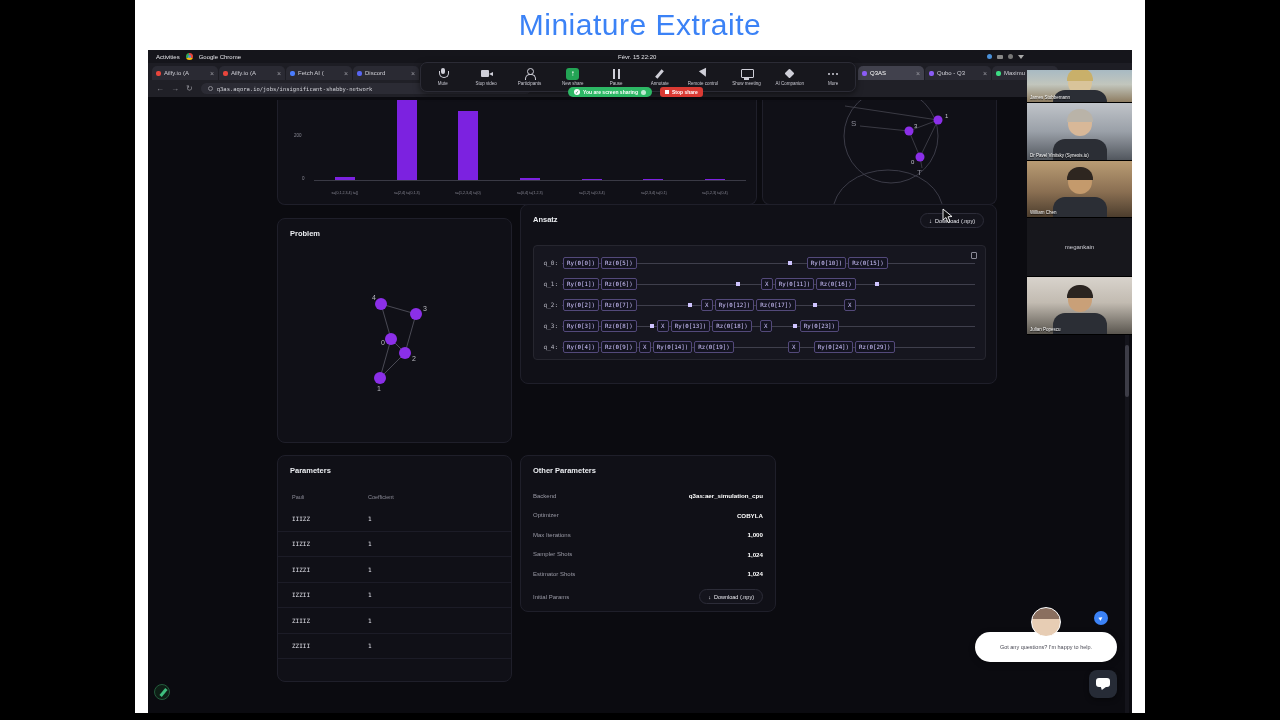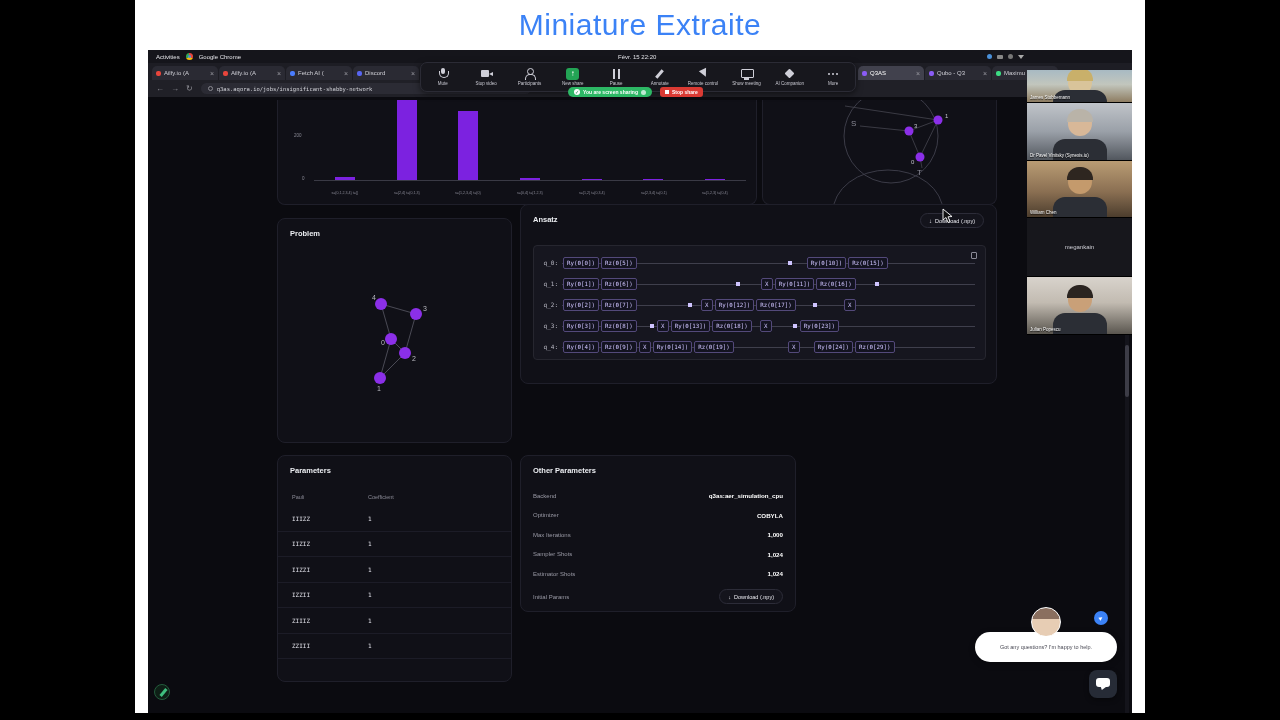--- a/index.html
+++ b/index.html
@@ -109,21 +109,21 @@
 
 
 #obs-panel{left:129px;top:358px;width:235px;height:227px}
 #obs-head{position:absolute;left:0;top:32px;width:100%;height:18px;display:flex;align-items:center;font-size:5.5px;color:#8a8a96}
 #obs-rows{position:absolute;left:0;top:50px;width:100%}
 .orow{height:25.5px;display:flex;align-items:center;border-bottom:1px solid #1c1c27;font-size:6px;color:#e0e0e8;font-family:"DejaVu Sans Mono",monospace}
 .ocol1{width:90px;padding-left:14px}
 .ocol2{flex:1}
 
 
-#param-panel{left:372px;top:358px;width:276px;height:157px}
+#param-panel{left:372px;top:358px;width:256px;height:157px}
 #param-rows{position:absolute;left:0;top:30px;width:100%}
 .prow{height:19.5px;display:flex;align-items:center;padding:0 12px}
 .plabel{font-size:6px;color:#9a9aa6;flex:1;white-space:nowrap}
 .pvalue{font-size:6.2px;color:#fff;font-weight:bold;white-space:nowrap}
 .prow.btnrow{height:26px}
 .prow .dl2{height:15px;border:1px solid #2c2c38;background:#14141c;border-radius:8px;color:#e8e8ee;font-size:5.5px;display:flex;align-items:center;gap:3px;padding:0 8px}
 
 
 svg text{font-family:"Liberation Sans",sans-serif}
 

